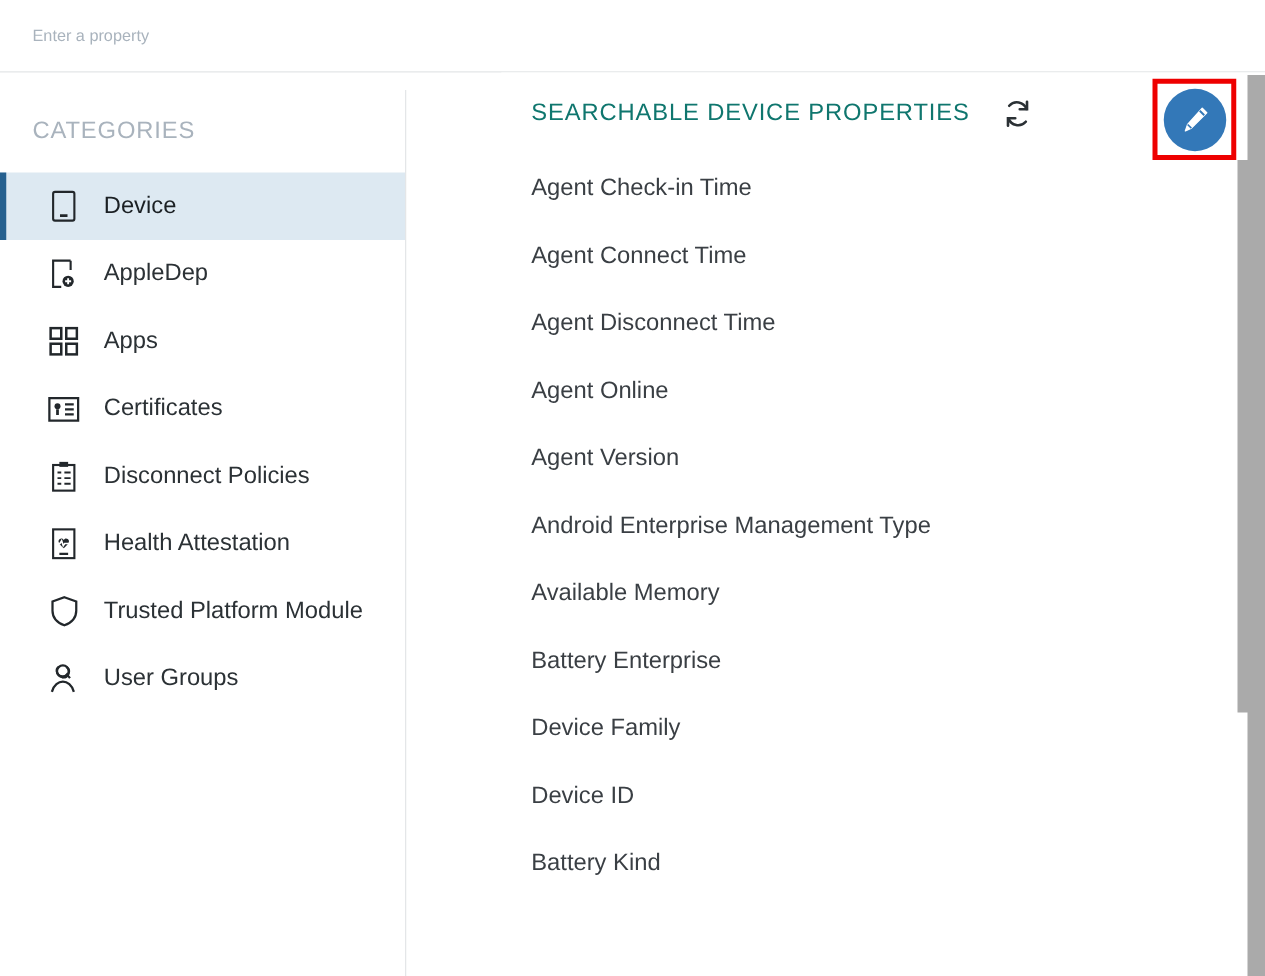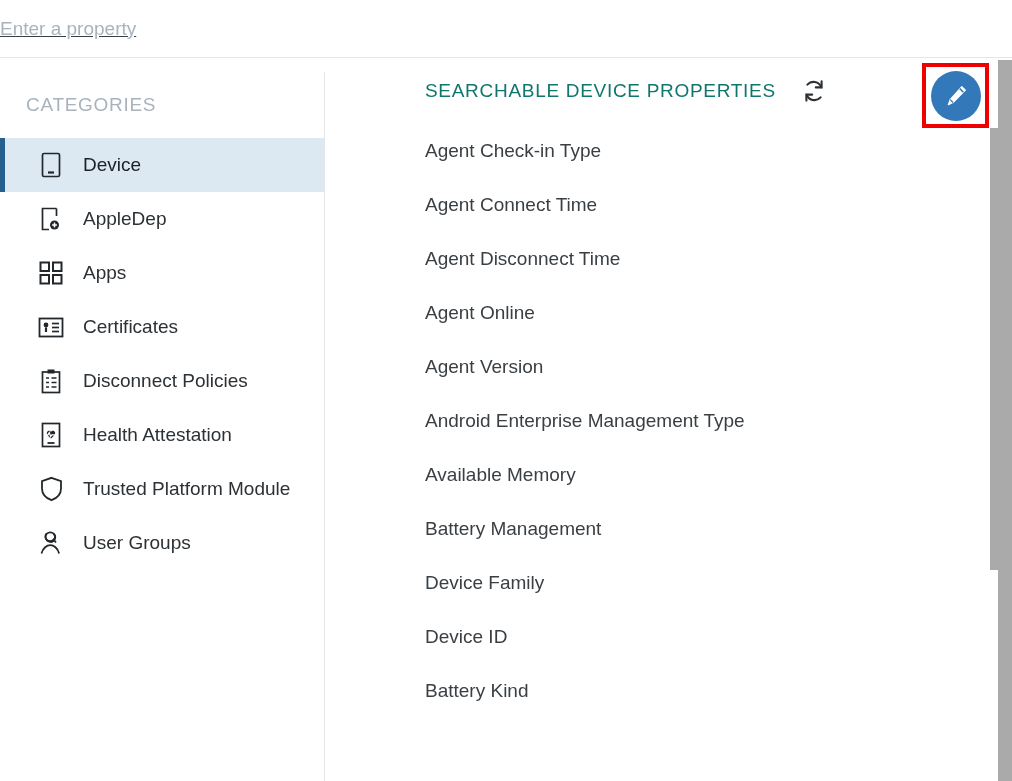--- a/index.html
+++ b/index.html
@@ -29,26 +29,26 @@
     height: 58px;
     background: #ffffff;
     border-bottom: 1px solid #e4e6e8;
     display: flex;
     align-items: center;
   }
   .search-input {
     border: 0;
     outline: 0;
     background: transparent;
+    margin-left: 26px;
     width: 520px;
     font-family: "Liberation Sans", sans-serif;
-    font-size: 19px;
+    font-size: 13px;
     color: #3a3f44;
     padding: 0;
-    text-decoration: underline;
   }
   .search-input::placeholder {
     color: #a9b3bd;
     opacity: 1;
   }
 
   
   .sidebar {
     position: absolute;
     left: 0; top: 72px;
@@ -346,28 +346,28 @@
               <path d="M19.8 4.6 L23.4 8.2 L11.1 20.5 L6.3 22.7 L8.1 17.6 Z" fill="#ffffff" stroke="#ffffff" stroke-width="1.1" stroke-linejoin="round"></path>
               <line x1="17.8" y1="6.6" x2="21.4" y2="10.2" stroke="#3378b8" stroke-width="1.5"></line>
               <line x1="8.1" y1="17.6" x2="11.1" y2="20.5" stroke="#3378b8" stroke-width="1.3"></line>
             </svg>
           </span>
         </button>
       </div>
     </div>
 
     <ul class="prop-list">
-      <li class="prop-item">Agent Check-in Type</li>
+      <li class="prop-item">Agent Check-in Time</li>
       <li class="prop-item">Agent Connect Time</li>
       <li class="prop-item">Agent Disconnect Time</li>
       <li class="prop-item">Agent Online</li>
       <li class="prop-item">Agent Version</li>
       <li class="prop-item">Android Enterprise Management Type</li>
       <li class="prop-item">Available Memory</li>
-      <li class="prop-item">Battery Management</li>
+      <li class="prop-item">Battery Enterprise</li>
       <li class="prop-item">Device Family</li>
       <li class="prop-item">Device ID</li>
       <li class="prop-item">Battery Kind</li>
     </ul>
   </div>
 
   <div class="scroll-track"></div>
   <div class="scroll-thumb"></div>
 
 </div>

